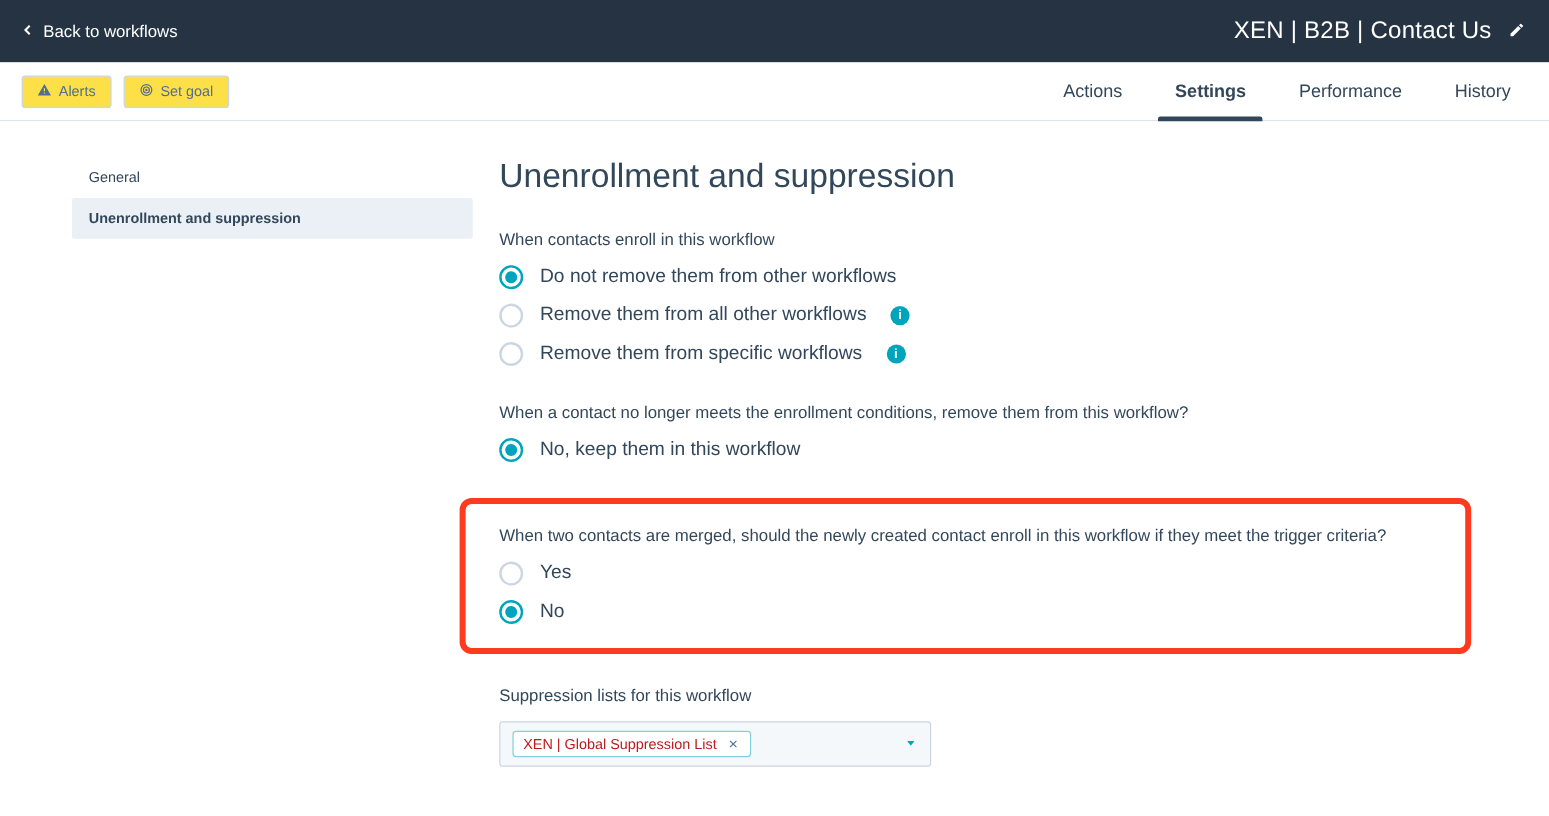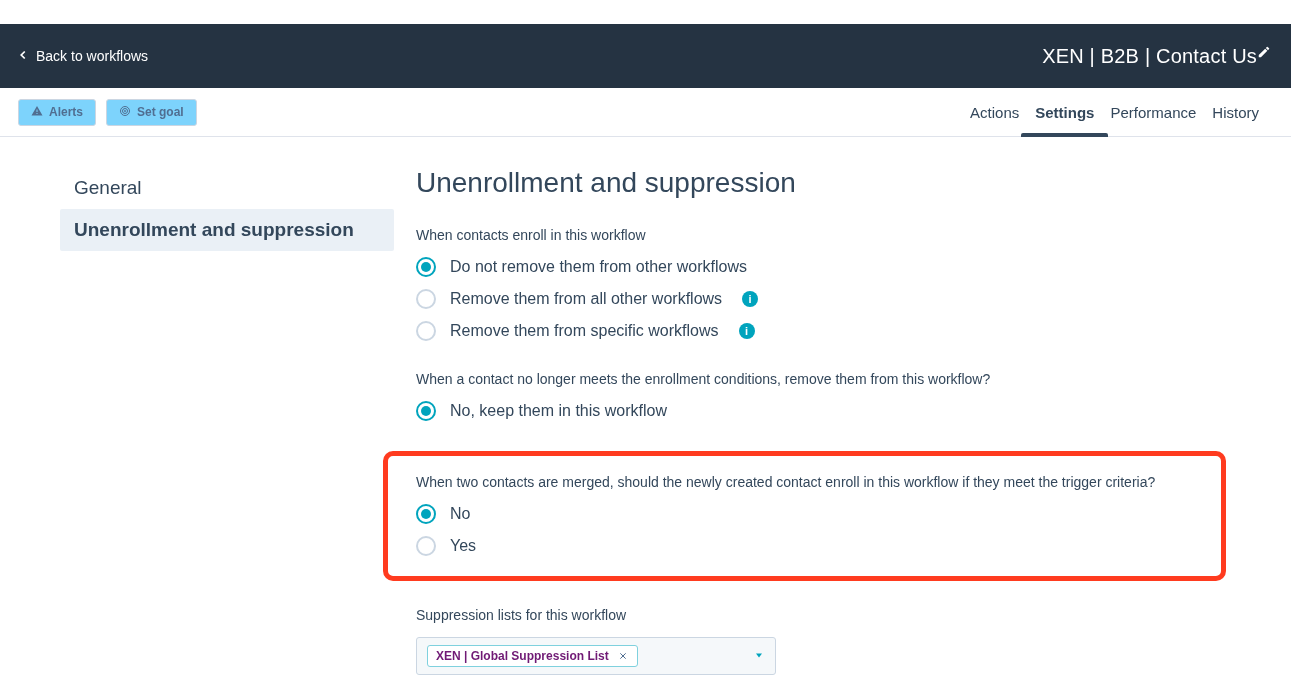--- a/index.html
+++ b/index.html
@@ -1,52 +1,52 @@
 <!DOCTYPE html>
 <html><head>
 <meta charset="utf-8">
 <style>
   * { box-sizing: border-box; margin: 0; padding: 0; }
   body { font-family: -apple-system, BlinkMacSystemFont, "Segoe UI", Helvetica, Arial, sans-serif; font-size: 14px; color: #33475b; background: #fff; }
   
-  .topbar { background: #253342; color: #fff; height: 64px; display: flex; align-items: center; justify-content: space-between; padding: 0 20px 0 16px; margin-top: 24px; }
+  .topbar { background: #253342; color: #fff; height: 52px; display: flex; align-items: center; justify-content: space-between; padding: 0 20px 0 16px; }
   .back-link { display: flex; align-items: center; gap: 6px; color: #fff; cursor: pointer; font-size: 14px; font-weight: 500; }
   .back-link svg { width: 14px; height: 14px; }
-  .title-wrap { display: flex; align-items: flex-start; gap: 0; }
+  .title-wrap { display: flex; align-items: center; gap: 14px; }
   .workflow-title { font-size: 20px; font-weight: 400; letter-spacing: 0.2px; }
   .edit-icon svg { width: 14px; height: 14px; }
   
   .secondbar { height: 49px; border-bottom: 1px solid #dfe3eb; display: flex; align-items: center; justify-content: space-between; padding: 0 32px 0 18px; background: #fff; }
   .left-btns { display: flex; gap: 10px; }
-  .btn-ghost { display: inline-flex; align-items: center; gap: 6px; border: 1px solid #cbd6e2; border-radius: 3px; background: #7dd3fc; color: #506e91; padding: 5px 12px; font-size: 12px; cursor: pointer; font-weight:700; }
+  .btn-ghost { display: inline-flex; align-items: center; gap: 6px; border: 1px solid #cbd6e2; border-radius: 3px; background: #fde047; color: #506e91; padding: 5px 12px; font-size: 12px; cursor: pointer; font-weight:400; }
   .btn-ghost svg { width: 12px; height: 12px; }
-  .tabs { display: flex; gap: 16px; height: 100%; align-items: stretch; }
+  .tabs { display: flex; gap: 44px; height: 100%; align-items: stretch; }
   .tab { display: flex; align-items: center; color: #33475b; cursor: pointer; position: relative; font-size: 15px; }
   .tab.active { font-weight: 600; }
   .tab.active::after { content: ""; position: absolute; left: -14px; right: -14px; bottom: -1px; height: 4px; background: #33475b; border-radius: 2px 2px 0 0; }
   
   .body { display: flex; padding: 30px 0 40px 0; }
   .sidebar { width: 396px; flex-shrink: 0; padding-left: 60px; padding-right: 0; }
-  .side-item { padding: 10px 14px; font-size: 19px; cursor: pointer; border-radius: 2px; margin-right: 2px; color:#33475b; }
+  .side-item { padding: 10px 14px; font-size: 12px; cursor: pointer; border-radius: 2px; margin-right: 2px; color:#33475b; }
   .side-item.selected { background: #eaf0f6; font-weight: 600; }
   
   .main { flex: 1; padding-left: 20px; padding-right: 60px; max-width: 880px; }
   h1.page-title { font-size: 28px; font-weight: 500; color: #33475b; margin-bottom: 28px; }
   .qlabel { font-size: 14px; font-weight: 400; color: #33475b; margin-bottom: 14px; }
   .radio-row { display: flex; align-items: center; gap: 14px; margin-bottom: 12px; font-size: 16px; color: #33475b; cursor: pointer; }
   .radio-row:last-child { margin-bottom: 0; }
   .radio { width: 20px; height: 20px; border: 2px solid #cbd6e2; border-radius: 50%; display: flex; align-items: center; justify-content: center; flex-shrink:0; }
   .radio.checked { border-color: #00a4bd; }
   .radio.checked::after { content: ""; width: 10px; height: 10px; background: #00a4bd; border-radius: 50%; }
   .info-dot { width: 16px; height: 16px; border-radius: 50%; background: #00a4bd; color: #fff; display: inline-flex; align-items: center; justify-content: center; font-size: 11px; font-weight: 700; margin-left: 6px; }
   .section { margin-bottom: 30px; }
   .highlight-box { border: 5px solid #ff3b1f; border-radius: 10px; padding: 18px 45px 20px 28px; margin-left: -33px; margin-right: -10px; margin-bottom: 26px; }
   
   .select-box { width: 360px; border: 1px solid #cbd6e2; border-radius: 3px; background: #f5f8fa; height: 38px; display: flex; align-items: center; padding: 0 10px; cursor: pointer; justify-content: space-between; }
-  .chip { display: inline-flex; align-items: center; gap: 8px; border: 1px solid #7fd1de; background: #fff; color: #701a75; padding: 3px 8px; font-size: 12px; border-radius: 3px; font-weight:700; }
+  .chip { display: inline-flex; align-items: center; gap: 8px; border: 1px solid #7fd1de; background: #fff; color: #b91c1c; padding: 3px 8px; font-size: 12px; border-radius: 3px; font-weight:400; }
   .chip-x { width: 12px; height: 12px; display:inline-flex; align-items:center; justify-content:center; cursor:pointer; }
   .chip-x svg { width:8px; height:8px; }
   .caret { color: #00a4bd; }
   .caret svg { width: 12px; height: 12px; }
 </style>
 </head>
 <body>
 
 <div class="topbar">
   <div class="back-link">
@@ -135,26 +135,26 @@
       <div class="qlabel">When a contact no longer meets the enrollment conditions, remove them from this workflow?</div>
       <div class="radio-row">
         <span class="radio checked"></span>
         <span>No, keep them in this workflow</span>
       </div>
     </div>
 
     <div class="highlight-box">
       <div class="qlabel">When two contacts are merged, should the newly created contact enroll in this workflow if they meet the trigger criteria?</div>
       <div class="radio-row">
+        <span class="radio"></span>
+        <span>Yes</span>
+      </div>
+      <div class="radio-row">
         <span class="radio checked"></span>
         <span>No</span>
-      </div>
-      <div class="radio-row">
-        <span class="radio"></span>
-        <span>Yes</span>
       </div>
     </div>
 
     <div class="section">
       <div class="qlabel">Suppression lists for this workflow</div>
       <div class="select-box">
         <span class="chip">
           <span>XEN | Global Suppression List</span>
           <span class="chip-x">
             <svg viewBox="0 0 24 24" stroke="#506e91" stroke-width="3">

